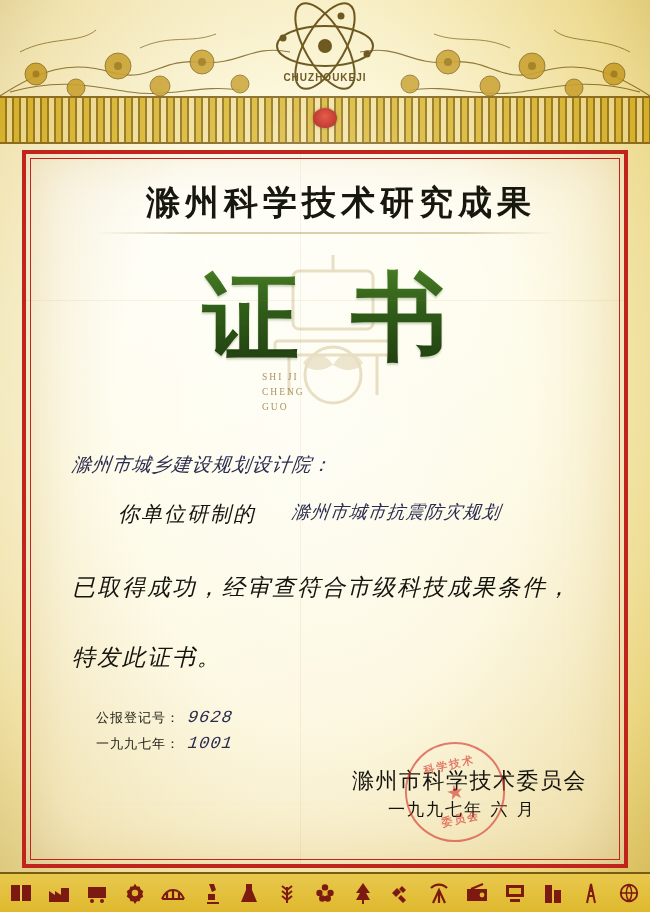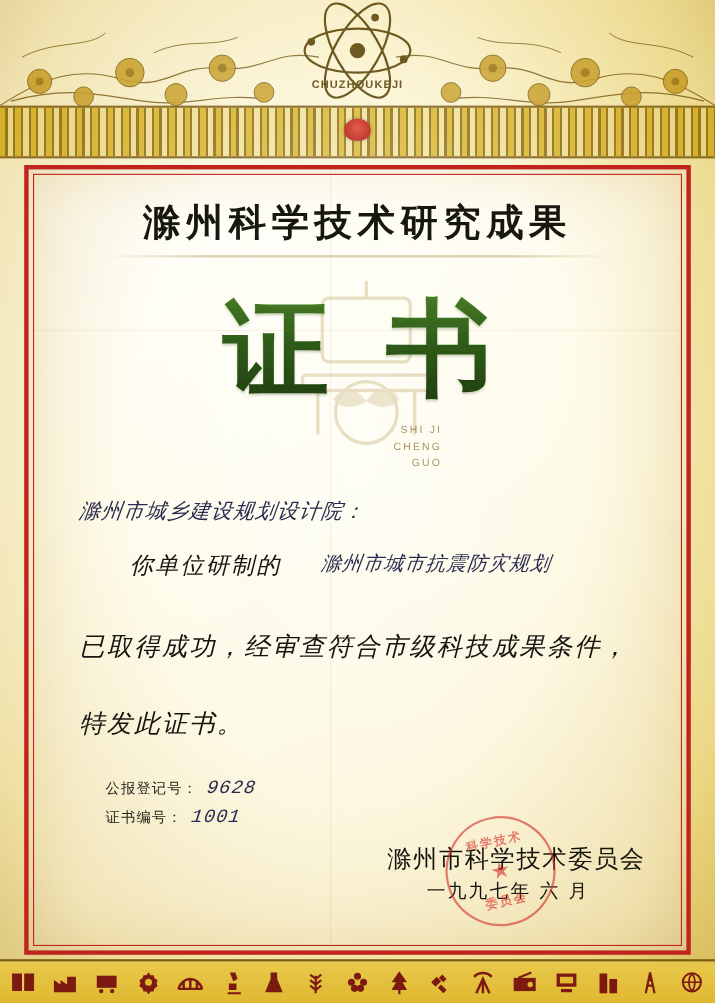--- a/index.html
+++ b/index.html
@@ -137,43 +137,44 @@
   
   .watermark {
     position: absolute;
     left: 245px; top: 255px;
     width: 175px; height: 185px;
     opacity: .30;
     pointer-events: none;
   }
   .wm-caption {
     position: absolute;
-    left: 262px; top: 384px;
+    left: 262px; top: 370px;
     width: 140px;
-    text-align: right;
-    font-family: Liberation Sans, sans-serif;
+    text-align: left;
+    font-family: Liberation Serif, serif;
     font-size: 9.5px;
     line-height: 15px;
     letter-spacing: 2px;
     color: #9a7f4a;
     opacity: .85;
     pointer-events: none;
   }
 
   
   .title {
     position: absolute;
     left: 30px; top: 180px;
     width: 590px;
     text-align: center;
     font-size: 34px;
     font-weight: bold;
     letter-spacing: 5px;
     color: #17160f;
     font-family: "DejaVu Serif", serif;
+    padding-left: 16px;
   }
   .title-rule {
     position: absolute;
     left: 96px; top: 232px;
     width: 460px;
     height: 2px;
     background: linear-gradient(90deg, rgba(192,36,28,0) 0%, rgba(150,120,40,0.35) 20%, rgba(150,120,40,0.35) 80%, rgba(192,36,28,0) 100%);
   }
 
   
@@ -421,21 +422,21 @@
   <div class="body-line project">滁州市城市抗震防灾规划</div>
   <div class="body-line line4">特发此证书。</div>
   <div class="body-line line3">已取得成功，经审查符合市级科技成果条件，</div>
 
   <div class="reg-block">
     <div class="reg-row">
       <span class="reg-label">公报登记号：</span>
       <span class="reg-value">9628</span>
     </div>
     <div class="reg-row">
-      <span class="reg-label">证书编号：</span>
+      <span class="reg-label">一九九七年：</span>
       <span class="reg-value">1001</span>
     </div>
   </div>
 
   <div class="issuer">滁州市科学技术委员会</div>
   <div class="issue-date">一九九七年 六 月</div>
 
   <div class="seal">
     <div class="seal-inner"></div>
     <div class="seal-text-top">科学技术</div>

